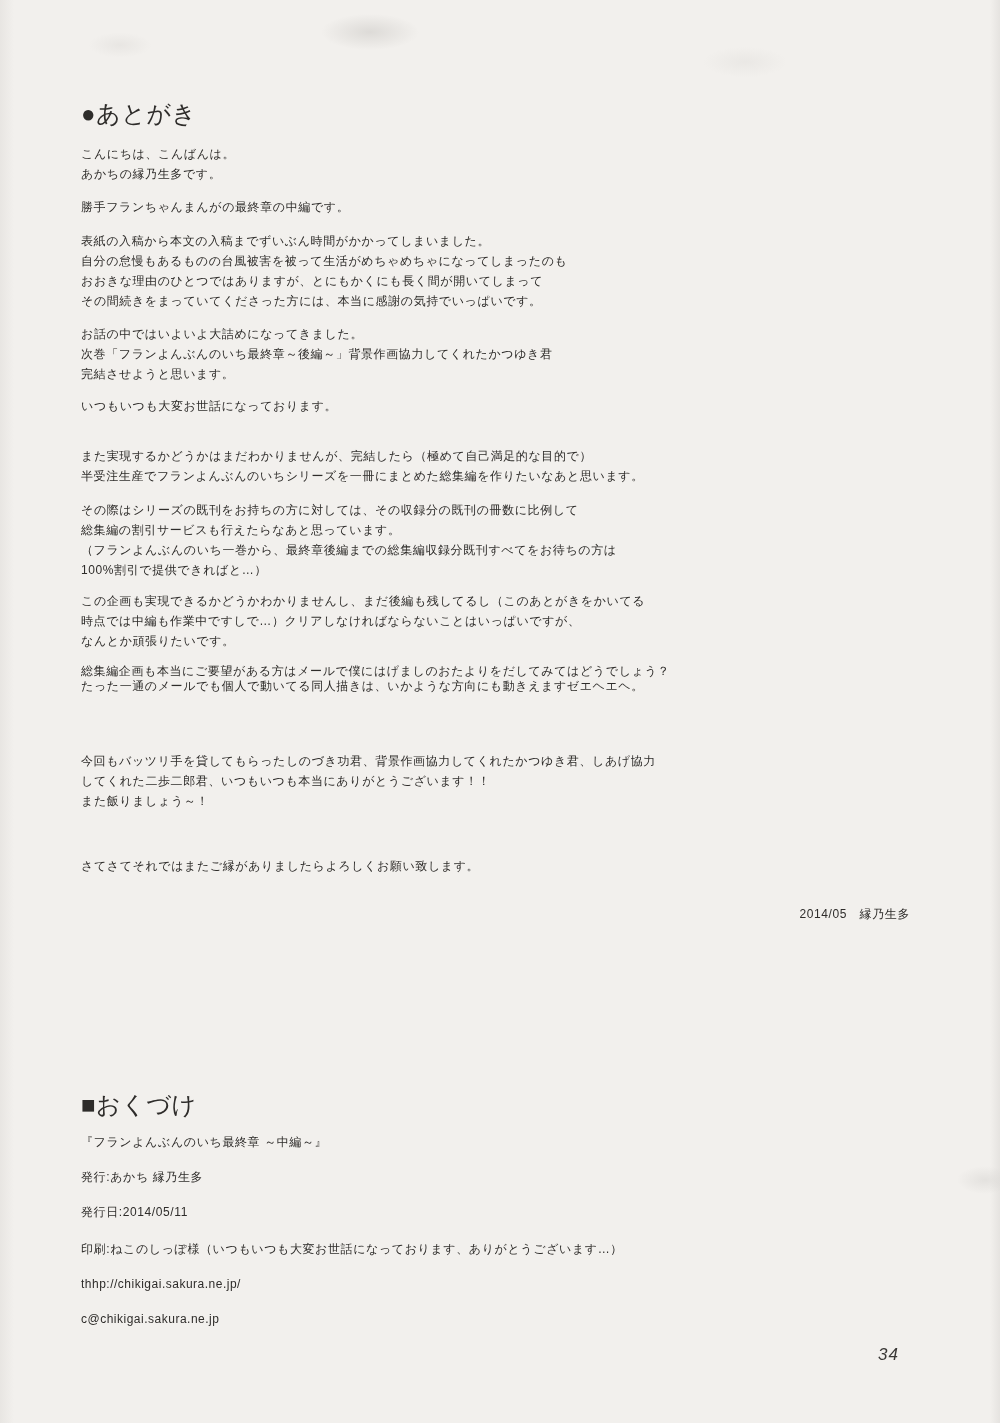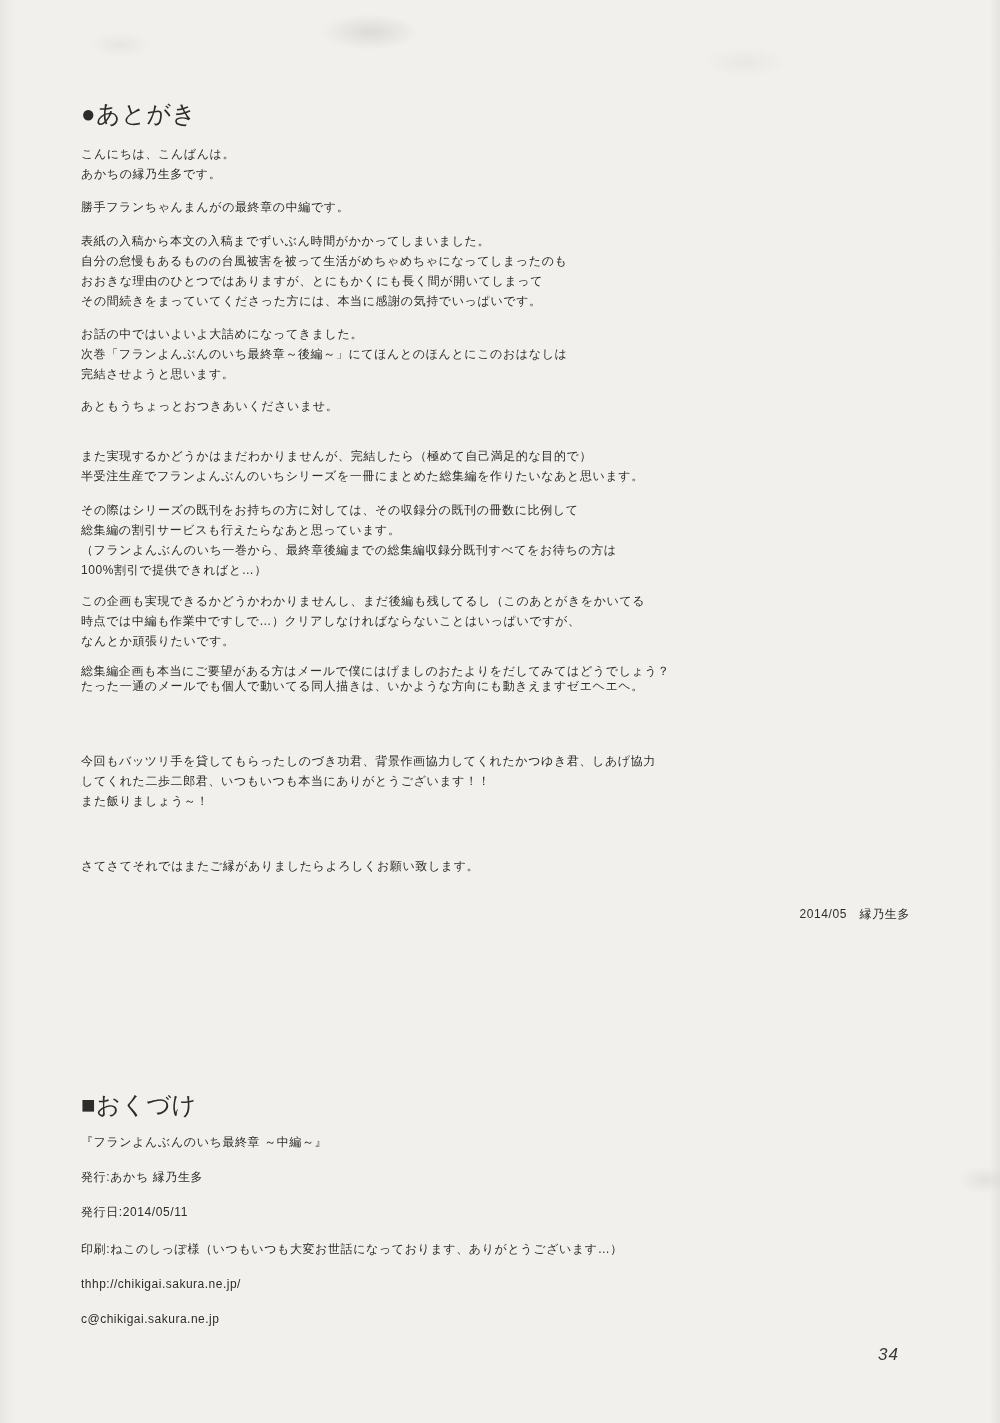--- a/index.html
+++ b/index.html
@@ -64,24 +64,24 @@
 あかちの縁乃生多です。</p>
 
     <p class="txt" style="top:197px">勝手フランちゃんまんがの最終章の中編です。</p>
 
     <p class="txt" style="top:231px">表紙の入稿から本文の入稿までずいぶん時間がかかってしまいました。
 自分の怠慢もあるものの台風被害を被って生活がめちゃめちゃになってしまったのも
 おおきな理由のひとつではありますが、とにもかくにも長く間が開いてしまって
 その間続きをまっていてくださった方には、本当に感謝の気持でいっぱいです。</p>
 
     <p class="txt" style="top:324px">お話の中ではいよいよ大詰めになってきました。
-次巻「フランよんぶんのいち最終章～後編～」にてほんとのほんとにこのおはなしは
+次巻「フランよんぶんのいち最終章～後編～」背景作画協力してくれたかつゆき君
 完結させようと思います。</p>
 
-    <p class="txt" style="top:396px">あともうちょっとおつきあいくださいませ。</p>
+    <p class="txt" style="top:396px">いつもいつも大変お世話になっております。</p>
 
     <p class="txt" style="top:446px">また実現するかどうかはまだわかりませんが、完結したら（極めて自己満足的な目的で）
 半受注生産でフランよんぶんのいちシリーズを一冊にまとめた総集編を作りたいなあと思います。</p>
 
     <p class="txt" style="top:500px">その際はシリーズの既刊をお持ちの方に対しては、その収録分の既刊の冊数に比例して
 総集編の割引サービスも行えたらなあと思っています。
 （フランよんぶんのいち一巻から、最終章後編までの総集編収録分既刊すべてをお待ちの方は
 100%割引で提供できればと…）</p>
 
     <p class="txt" style="top:591px">この企画も実現できるかどうかわかりませんし、まだ後編も残してるし（このあとがきをかいてる

